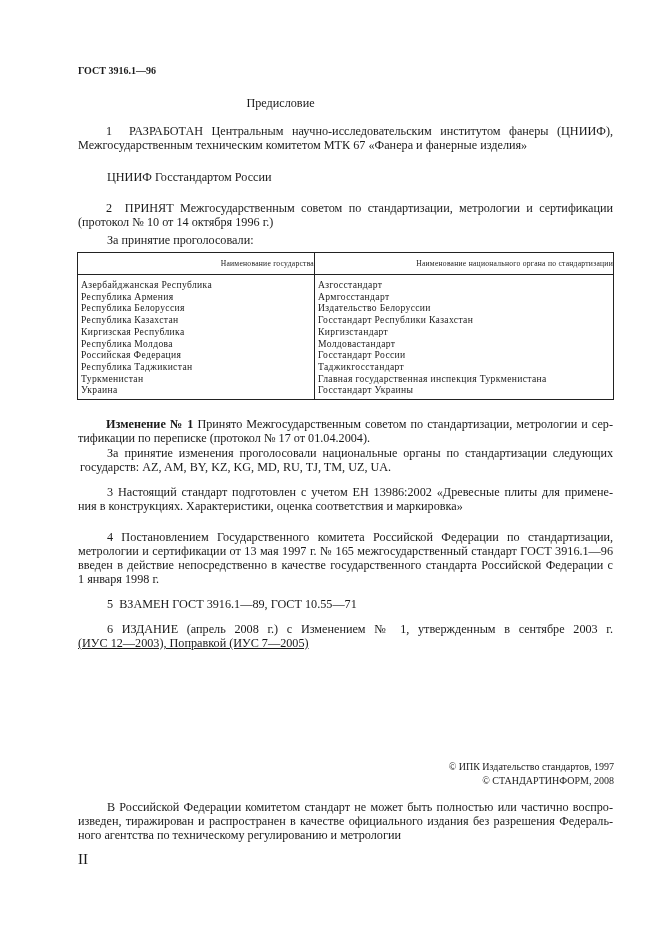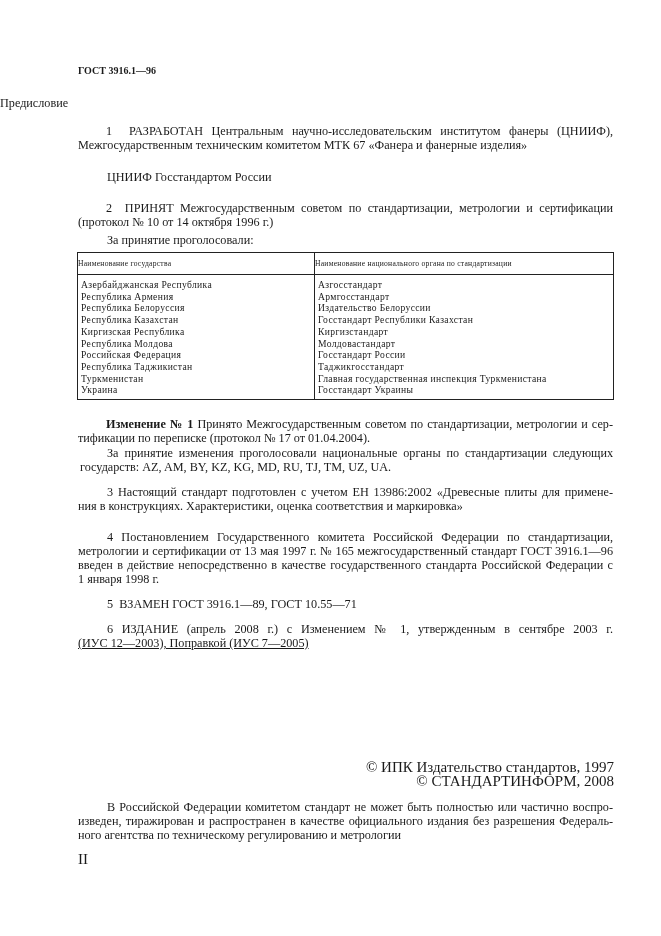--- a/index.html
+++ b/index.html
@@ -2,30 +2,30 @@
 <html><head>
 <meta charset="utf-8">
 <style>
   html, body { margin: 0; padding: 0; background: #ffffff; }
   body { width: 661px; height: 936px; position: relative; overflow: hidden;
          font-family: "Liberation Serif", "DejaVu Serif", serif; color: #1a1a1a; }
   .abs { position: absolute; }
   .line { position: absolute; font-size: 12.2px; line-height: 14px; white-space: nowrap; }
   .just { text-align: justify; text-align-last: justify; width: 536px; }
   .doc-id { left: 78px; top: 64px; font-weight: bold; font-size: 10px; }
-  .title { left: 0; width: 561px; text-align: left; top: 96px; }
+  .title { left: 0; width: 561px; text-align: center; top: 96px; }
   .bold { font-weight: bold; }
   table.states { position: absolute; left: 77px; top: 252px; width: 537px; border-collapse: collapse;
                  border: 1.3px solid #222; font-size: 9.6px; }
   table.states th { font-weight: normal; font-size: 7.6px; letter-spacing: 0.25px; height: 21px;
-                    border-bottom: 1.3px solid #222; text-align: left; padding: 0; }
+                    border-bottom: 1.3px solid #222; text-align: right; padding: 0; }
   table.states td { vertical-align: top; padding: 4px 3px 3px 3px; line-height: 11.7px; letter-spacing: 0.35px; }
   table.states th.col1, table.states td.col1 { width: 230px; border-right: 1.3px solid #222; }
   .cell-item { display: block; white-space: nowrap; }
-  .copyright { right: 47px; text-align: right; font-size: 15px; line-height: 14px; white-space: nowrap; }
+  .copyright { right: 47px; text-align: right; font-size: 10px; line-height: 14px; white-space: nowrap; }
   .page-num { left: 78px; top: 852px; font-size: 15px; }
 </style>
 </head>
 <body>
 
 <div class="line doc-id">ГОСТ 3916.1—96</div>
 <div class="line title">Предисловие</div>
 
 <div class="line just" style="left:78px; top:124px; width:535px;">
   <span style="padding-left:28px;">1</span>&nbsp;&nbsp;<span>РАЗРАБОТАН</span> <span>Центральным научно-исследовательским институтом фанеры (ЦНИИФ),</span>

